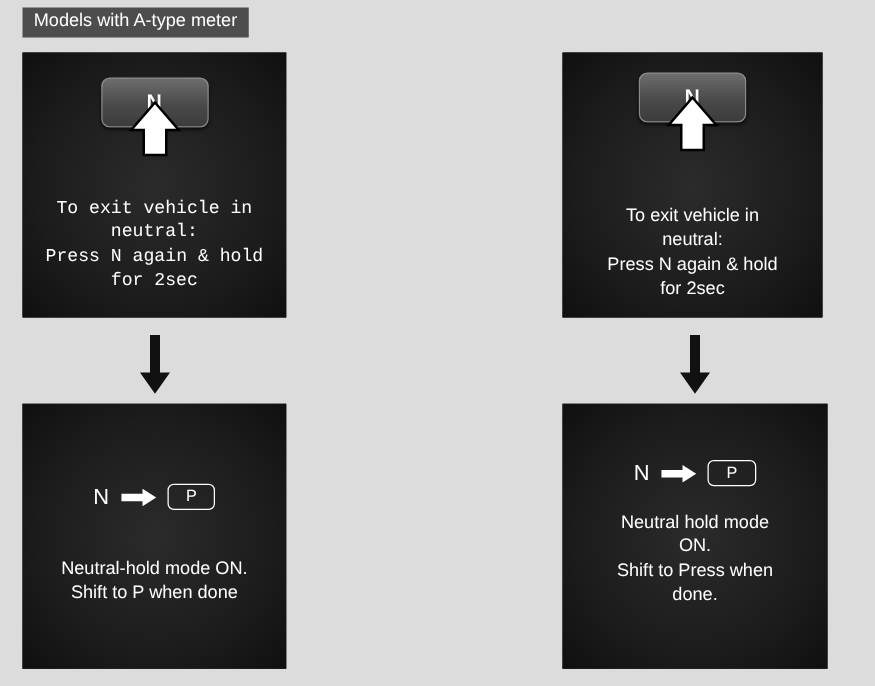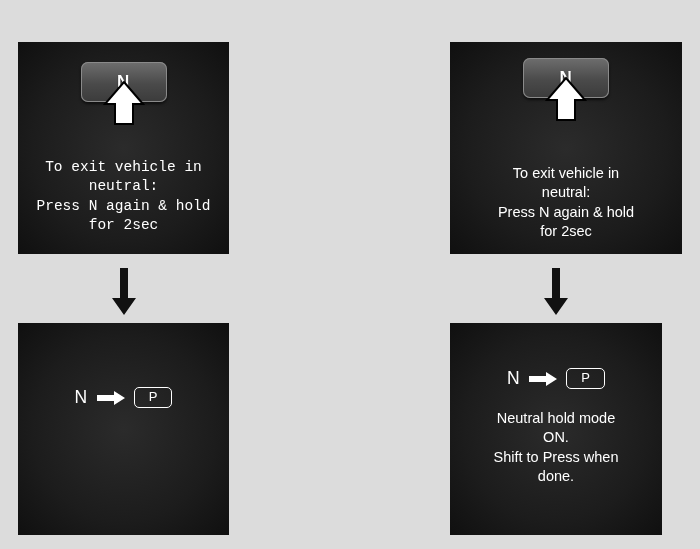--- a/index.html
+++ b/index.html
@@ -36,21 +36,21 @@
   }
 
   .panel {
     position: absolute;
     left: 0;
     background: #0a0a0a;
     overflow: hidden;
   }
   .panel-top-a { top: 42px; width: 211px; height: 212px; }
   .panel-bot-a { top: 323px; width: 211px; height: 212px; }
-  .panel-top-b { top: 42px; width: 232px; height: 212px; }
+  .panel-top-b { top: 42px; width: 208px; height: 212px; }
   .panel-bot-b { top: 323px; width: 212px; height: 212px; }
 
   
   .panel::before {
     content: "";
     position: absolute;
     left: 50%;
     top: 50%;
     width: 230%;
     height: 230%;
@@ -150,20 +150,21 @@
     justify-content: center;
   }
   .down-arrow-b { width: 212px; }
   .down-arrow svg { display: block; }
 </style>
 </head>
 <body>
 
 <div class="col col-a">
 
+  <div class="hdr">Models with A-type meter</div>
 
   <div class="panel panel-top-a">
     <div class="gear-wrap gear-wrap-a">
       <div class="gear-box">
         <span class="glabel">N</span>
       </div>
       <div class="arrow-up">
         <svg width="44" height="46" viewBox="0 0 44 46">
           <polygon points="22,2 41,24 31,24 31,44 13,44 13,24 3,24" fill="#ffffff" stroke="#000000" stroke-width="2"></polygon>
         </svg>
@@ -183,20 +184,22 @@
   <div class="panel panel-bot-a">
     <div class="np-row np-row-a">
       <span class="np-n">N</span>
       <span class="np-arrow">
         <svg width="28" height="14" viewBox="0 0 28 14">
           <polygon points="0,4 17,4 17,0 28,7 17,14 17,10 0,10" fill="#ffffff"></polygon>
         </svg>
       </span>
       <span class="np-p">P</span>
     </div>
+    <div class="cap cap-bot-a">Neutral-hold mode ON.
+Shift to P when done</div>
   </div>
 </div>
 
 <div class="col col-b">
 
 
   <div class="panel panel-top-b">
     <div class="gear-wrap gear-wrap-b">
       <div class="gear-box">
         <span class="glabel">N</span>

